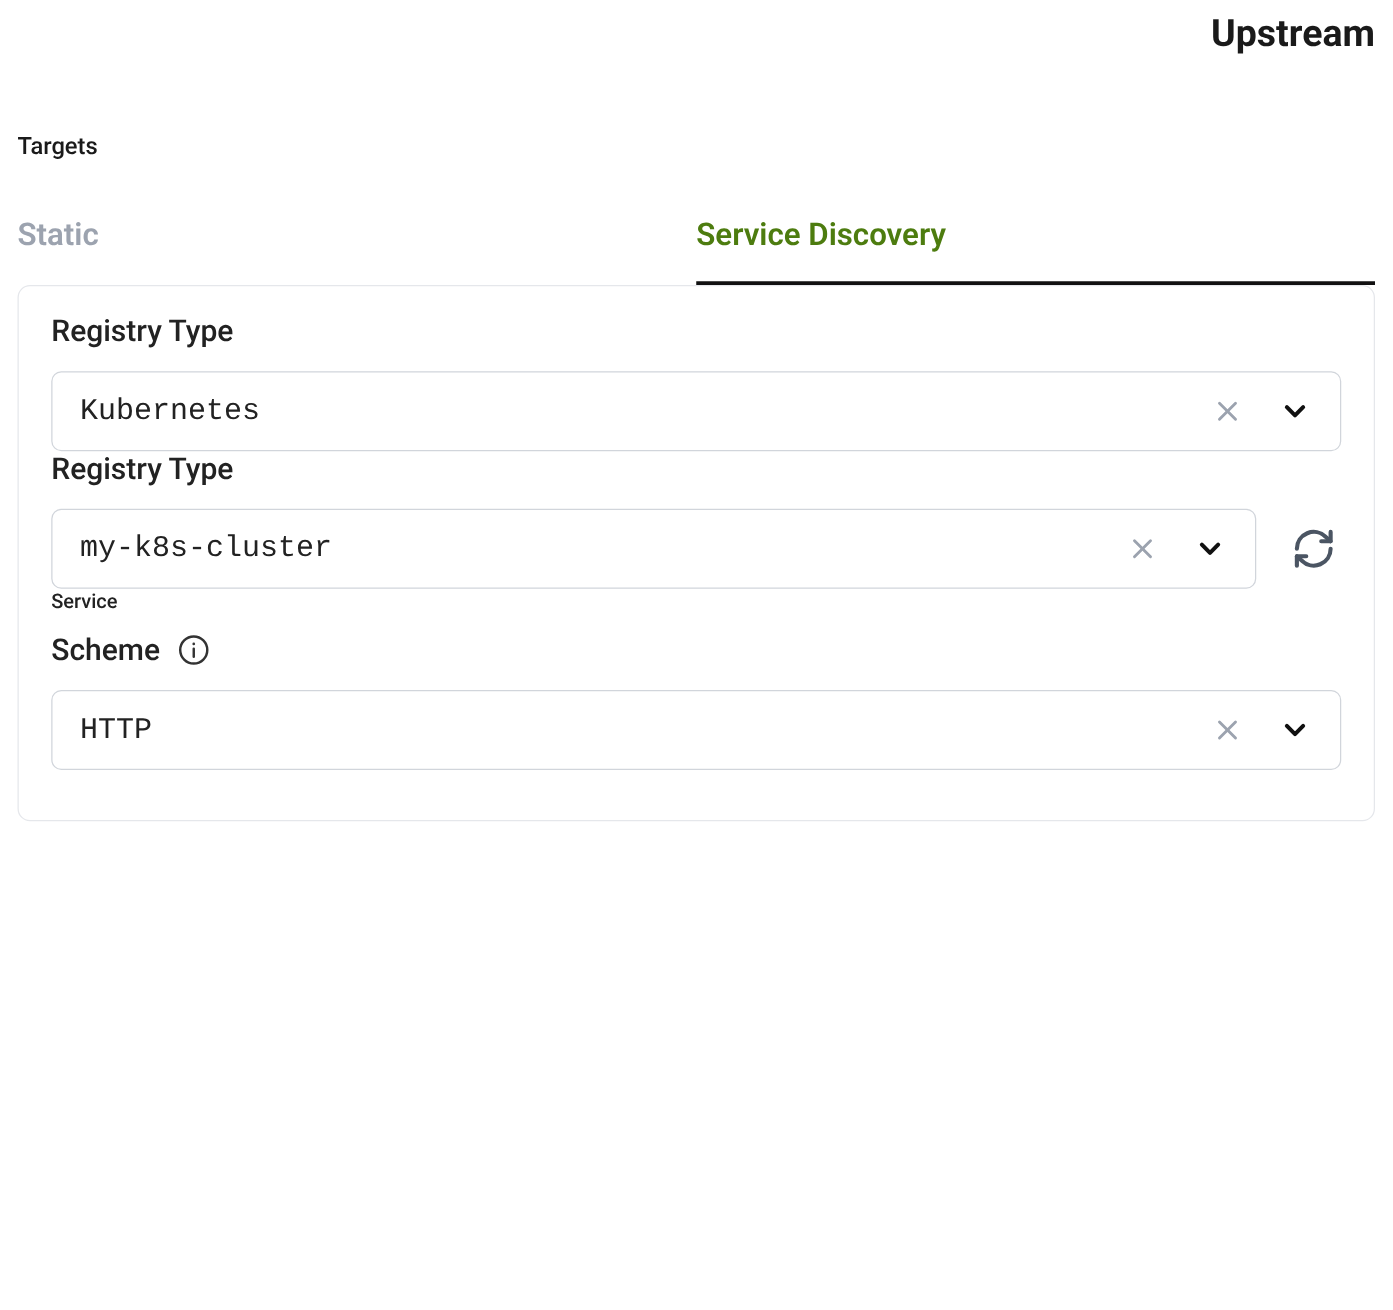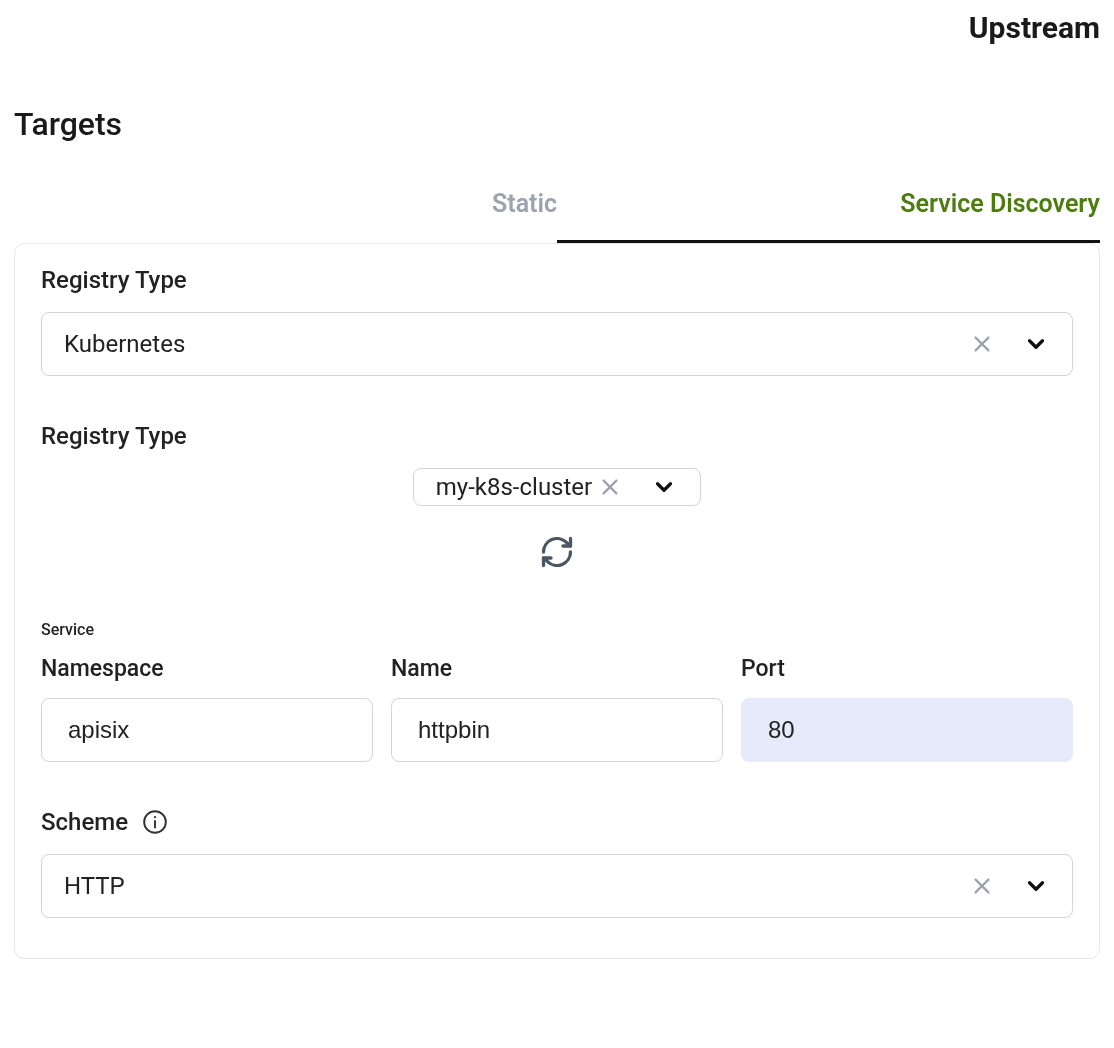--- a/index.html
+++ b/index.html
@@ -12,32 +12,32 @@
     }
     .page-title {
       font-size: 30px;
       font-weight: 700;
       color: #1a1a1a;
       margin-top: 10px;
       margin-bottom: 60px;
       text-align: right;
     }
     .section-title {
-      font-size: 32px;
+      font-size: 19px;
       font-weight: 500;
       color: #1a1a1a;
       margin-bottom: 32px;
     }
     .tabs {
       display: flex;
       border-bottom: 1px solid transparent;
     }
     .tab {
       flex: 1;
-      text-align: right;
+      text-align: left;
       padding: 14px 0 22px 0;
       font-size: 25px;
       font-weight: 600;
       cursor: pointer;
       color: #9ca3af;
       border-bottom: 3px solid transparent;
     }
     .tab.active {
       color: #4d7c0f;
       border-bottom: 3px solid #111;
@@ -51,43 +51,42 @@
     .field-label {
       font-size: 24px;
       font-weight: 500;
       color: #222;
       margin-bottom: 18px;
       display: flex;
       align-items: center;
       gap: 14px;
     }
     .field-block {
-      margin-bottom: 46px;
     }
     .field-block:last-child { margin-bottom: 12px; }
     .select-row {
       display: flex;
       align-items: center;
       gap: 24px;
-      flex-direction: column;
     }
     .select-box {
       flex: 1;
       display: flex;
       align-items: center;
       border: 1px solid #d1d5db;
       border-radius: 8px;
       height: 64px;
       padding: 0 18px 0 22px;
       background: #fff;
     }
     .select-value {
       flex: 1;
       font-size: 24px;
       color: #222;
+      font-family: Liberation Mono, monospace;
     }
     .icon-btn {
       display: inline-flex;
       align-items: center;
       justify-content: center;
       width: 36px;
       height: 36px;
       color: #9ca3af;
       cursor: pointer;
     }
@@ -197,34 +196,20 @@
           <polyline points="21 3 21 8 16 8"></polyline>
           <path d="M21 12a9 9 0 0 1-15.3 6.4L3 16"></path>
           <polyline points="3 21 3 16 8 16"></polyline>
         </svg>
       </span>
     </div>
   </div>
 
   <div class="field-block">
     <div class="service-heading">Service</div>
-    <div class="grid3">
-      <div>
-        <div class="col-label">Namespace</div>
-        <input class="text-input" type="text" value="apisix" style="">
-      </div>
-      <div>
-        <div class="col-label">Name</div>
-        <input class="text-input" type="text" value="httpbin" style="">
-      </div>
-      <div>
-        <div class="col-label">Port</div>
-        <input class="text-input highlight" type="text" value="80" style="">
-      </div>
-    </div>
   </div>
 
   <div class="field-block">
     <div class="field-label">
       <span>Scheme</span>
       <span class="info-icon-wrap">
         <svg width="26" height="26" viewBox="0 0 24 24" fill="none" stroke="currentColor" stroke-width="1.8" stroke-linecap="round" stroke-linejoin="round">
           <circle cx="12" cy="12" r="10"></circle>
           <line x1="12" y1="11" x2="12" y2="17"></line>
           <circle cx="12" cy="7.5" r="1" fill="currentColor" stroke="none"></circle>

